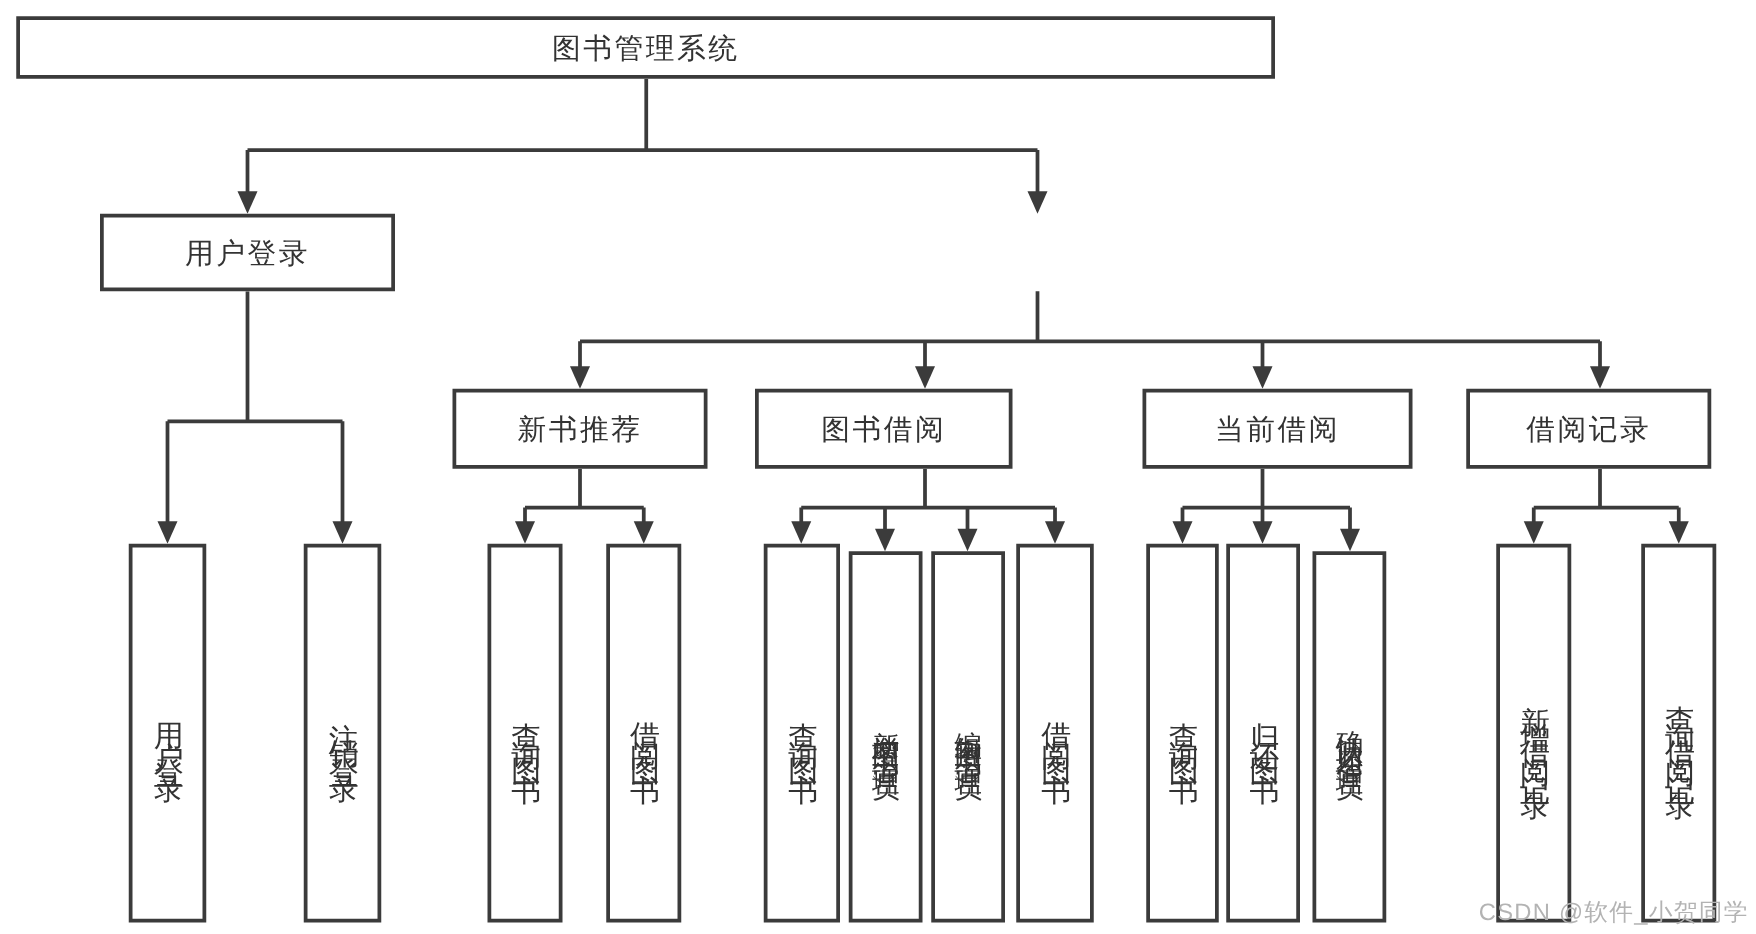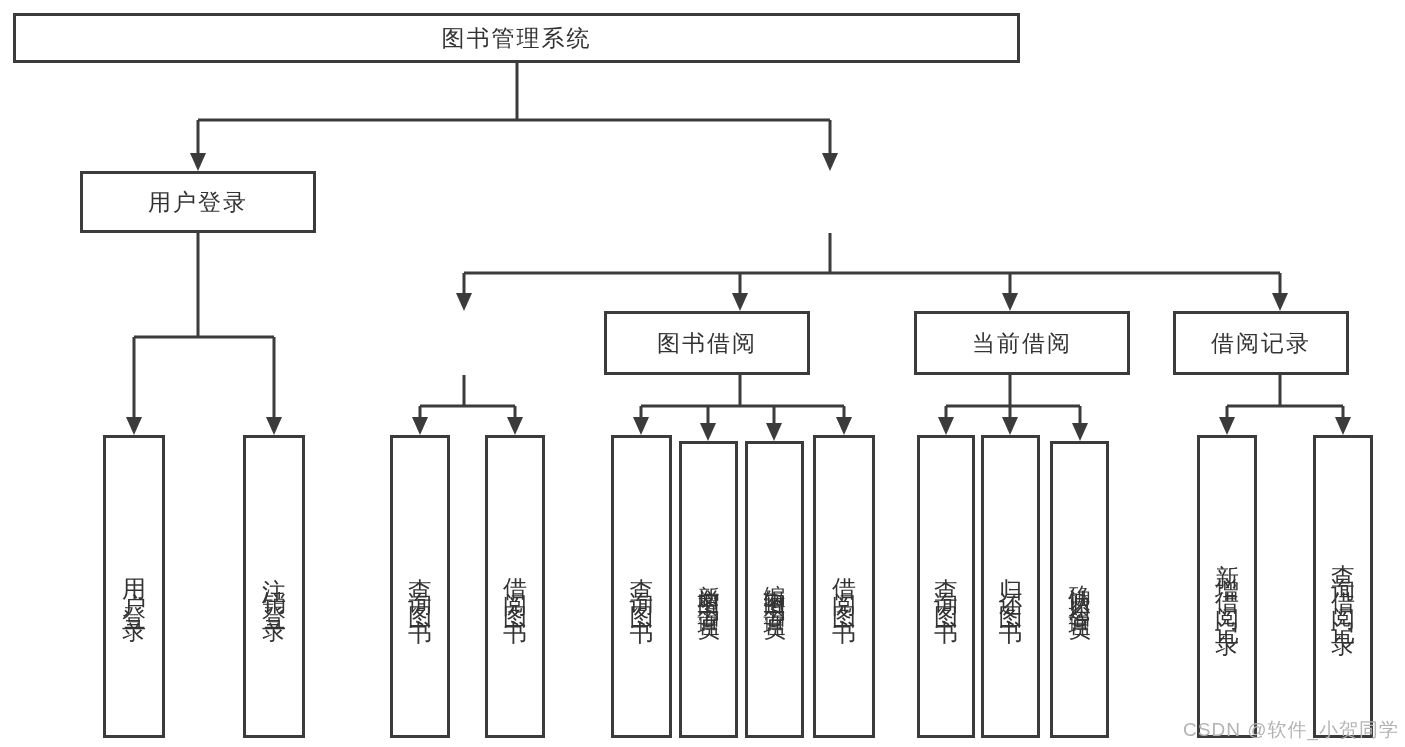--- a/index.html
+++ b/index.html
@@ -17,21 +17,21 @@
     font-size:24px;letter-spacing:14px;line-height:1;white-space:nowrap;
   }
   .vtext.long{font-size:22px;letter-spacing:5px;}
   
   .n-root{left:13px;top:13px;width:1007px;height:50px;}
   .n-l2-login{left:80px;top:171px;width:236px;height:62px;}
   .n-l2-mgmt{left:712px;top:171px;width:236px;height:62px;}
   .n-l3-newbook{left:362px;top:311px;width:204px;height:64px;}
   .n-l3-borrow{left:604px;top:311px;width:206px;height:64px;}
   .n-l3-current{left:902px;top:311px;width:216px;height:64px;margin-left:12px;}
-  .n-l3-records{left:1173px;top:311px;width:176px;height:64px;}
+  .n-l3-records{left:1173px;top:311px;width:196px;height:64px;}
   .n-a1{left:103px;top:435px;width:62px;height:303px;}
   .n-a2{left:243px;top:435px;width:62px;height:303px;}
   .n-b1{left:390px;top:435px;width:60px;height:303px;}
   .n-b2{left:485px;top:435px;width:60px;height:303px;}
   .n-c1{left:611px;top:435px;width:61px;height:303px;}
   .n-c2{left:679px;top:441px;width:59px;height:297px;}
   .n-c3{left:745px;top:441px;width:59px;height:297px;}
   .n-c4{left:813px;top:435px;width:62px;height:303px;}
   .n-d1{left:917px;top:435px;width:58px;height:303px;}
   .n-d2{left:981px;top:435px;width:59px;height:303px;}
@@ -78,20 +78,21 @@
       <polygon points="1072,423 1088,423 1080,441"></polygon>
       <polygon points="1219,417 1235,417 1227,435"></polygon>
       <polygon points="1335,417 1351,417 1343,435"></polygon>
     </g>
   </svg>
 
   <div class="box n-root">图书管理系统</div>
 
   <div class="box n-l2-login">用户登录</div>
 
+  <div class="box n-l3-newbook">新书推荐</div>
   <div class="box n-l3-borrow">图书借阅</div>
   <div class="box n-l3-current">当前借阅</div>
   <div class="box n-l3-records">借阅记录</div>
 
   <div class="box n-a1">
     <span class="vtext">用户登录</span>
   </div>
   <div class="box n-a2">
     <span class="vtext">注销登录</span>
   </div>

